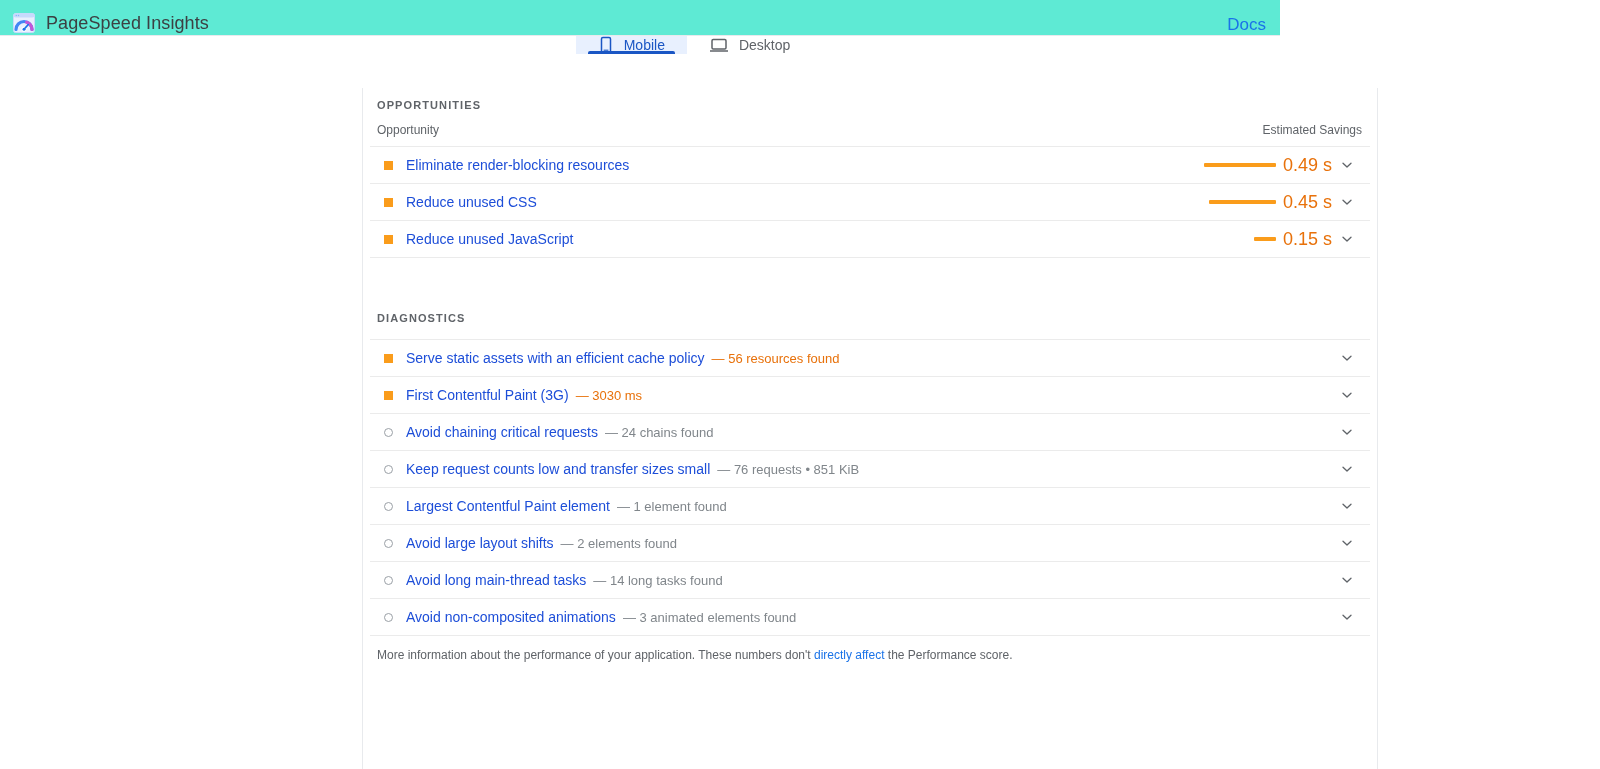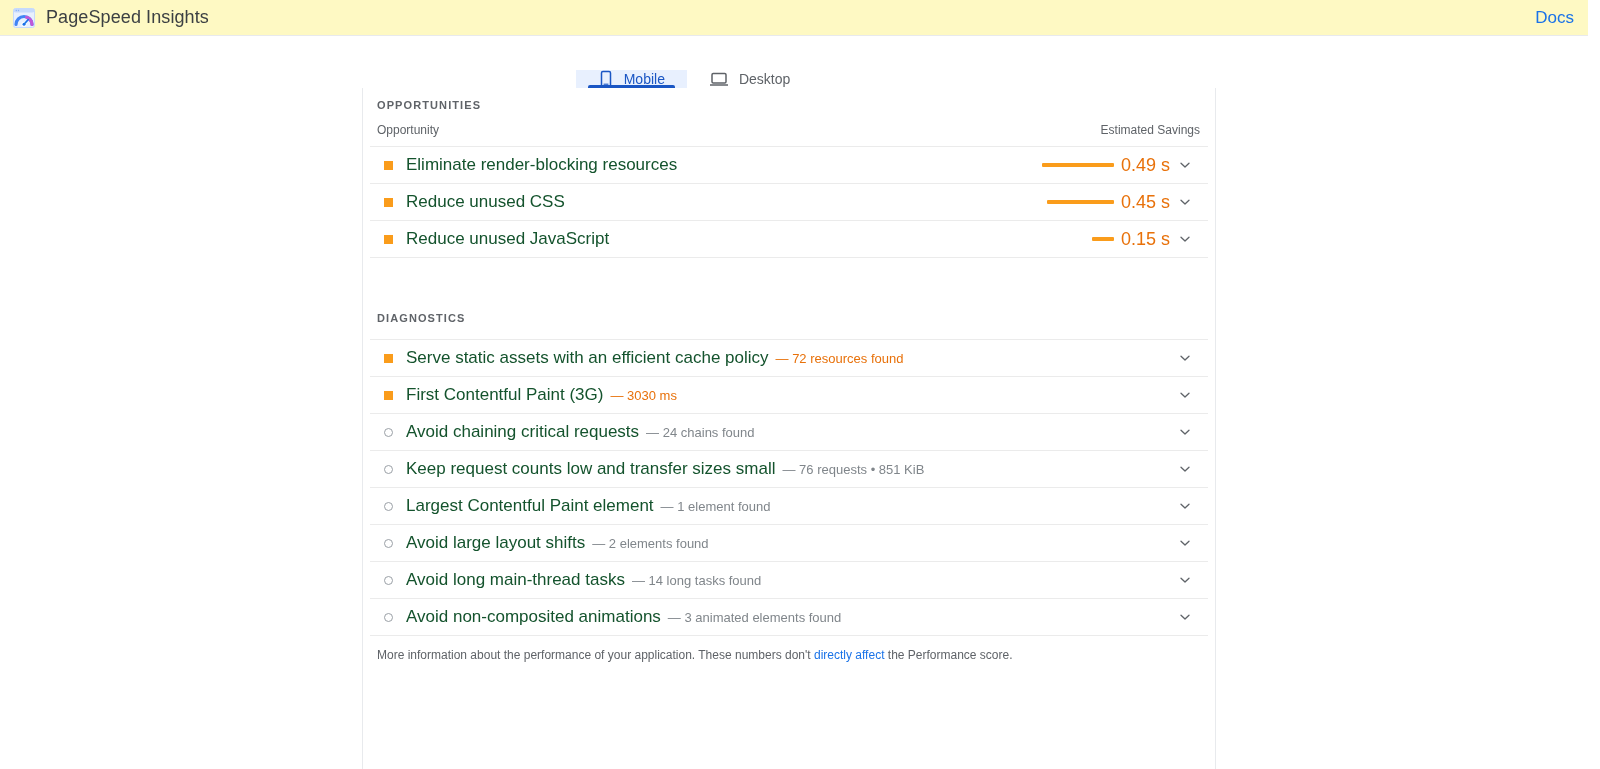--- a/index.html
+++ b/index.html
@@ -8,61 +8,61 @@
     width: 1600px; height: 769px;
     background: #ffffff;
     font-family: "Liberation Sans", sans-serif;
     color: #202124;
     overflow: hidden;
   }
 
   
   .appbar {
     position: absolute; top: 0; left: 0;
-    width: 1588px; height: 36px;
-    background: #fef9c3;
+    width: 1280px; height: 36px;
+    background: #5eead4;
     border-bottom: 1px solid #e8eaed;
-    display: flex; align-items: center;
+    display: flex; align-items: flex-end;
   }
   .brand { display: flex; align-items: center; gap: 10px; padding-left: 12px; }
   .brand-logo { width: 24px; height: 24px; display: block; }
   .brand-title {
     font-size: 18px; color: #3c4043; letter-spacing: .1px;
     font-family: "Liberation Sans", sans-serif;
   }
   .appbar-right { margin-left: auto; padding-right: 14px; }
   .docs-link {
     font-size: 17px; color: #1a73e8; text-decoration: none; cursor: pointer;
   }
 
   
   .tabstrip {
     position: absolute; top: 36px; left: 0;
     width: 1388px; height: 52px;
-    display: flex; justify-content: center; align-items: flex-end;
+    display: flex; justify-content: center; align-items: flex-start;
   }
   .tab {
     position: relative;
     display: flex; align-items: center; gap: 10px;
     padding: 0 22px;
     font-size: 14px; color: #5f6368; cursor: pointer;
     background: transparent;
   }
   .tab.active { background: #e8f0fe; color: #1a56c4; }
   .tab.active .tab-underline {
     position: absolute; left: 12px; right: 12px; bottom: 0;
     height: 3px; background: #1a56c4; border-radius: 2px 2px 0 0;
   }
   .tab svg { display: block; }
 
   
   .card {
     position: absolute;
     top: 88px; left: 362px;
-    width: 854px; height: 681px;
+    width: 1016px; height: 681px;
     background: #ffffff;
     border-left: 1px solid #e8eaed;
     border-right: 1px solid #e8eaed;
     padding: 0 7px;
   }
 
   .section-head {
     font-size: 11px; letter-spacing: 1.1px; color: #5f6368;
     font-weight: bold; text-transform: uppercase;
     padding: 11px 0 0 7px;
@@ -86,21 +86,21 @@
   }
   .row-d { height: 37px; }
 
   .marker { width: 22px; flex: none; display: flex; align-items: center; }
   .sq { width: 9px; height: 9px; background: #fa9c1b; display: block; }
   .ci {
     width: 9px; height: 9px; border: 1.3px solid #9aa0a6;
     border-radius: 50%; display: block; background: transparent;
   }
 
-  .row-title { font-size: 17px; color: #14532d; white-space: nowrap; }
+  .row-title { font-size: 14px; color: #1d4ed8; white-space: nowrap; }
   .row-sub { font-size: 13px; margin-left: 7px; white-space: nowrap; }
   .row-sub.warn { color: #e8710a; }
   .row-sub.muted { color: #80868b; }
 
   .row-right { margin-left: auto; display: flex; align-items: center; }
   .bar-wrap { width: 80px; display: flex; justify-content: flex-end; }
   .bar { height: 4px; background: #fa9c1b; border-radius: 1px; }
   .savings { font-size: 18px; color: #e8710a; width: 56px; text-align: right; }
   .chev { width: 30px; display: flex; justify-content: center; align-items: center; cursor: pointer; }
   .chev svg { display: block; }
@@ -232,21 +232,21 @@
   <div class="section-head" style="padding-top:0;">DIAGNOSTICS</div>
 
   <div style="height:15px;"></div>
 
   <div class="rows" id="diagnostic-rows">
       <div class="row row-d">
         <span class="marker">
           <span class="sq"></span>
         </span>
         <span class="row-title">Serve static assets with an efficient cache policy</span>
-        <span class="row-sub warn">— 72 resources found</span>
+        <span class="row-sub warn">— 56 resources found</span>
         <span class="row-right">
           <span class="chev">
             <svg width="14" height="14" viewBox="0 0 14 14">
               <path d="M3 5.2 L7 9 L11 5.2" fill="none" stroke="#5f6368" stroke-width="1.3" stroke-linecap="round" stroke-linejoin="round"></path>
             </svg>
           </span>
         </span>
       </div>
       <div class="row row-d">
         <span class="marker">

